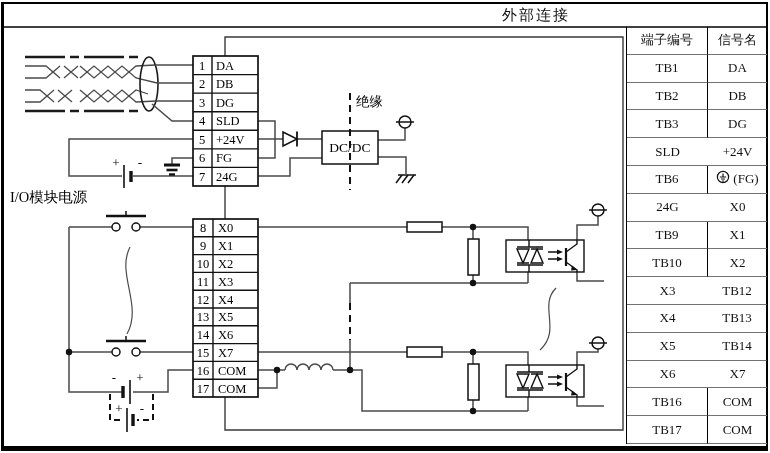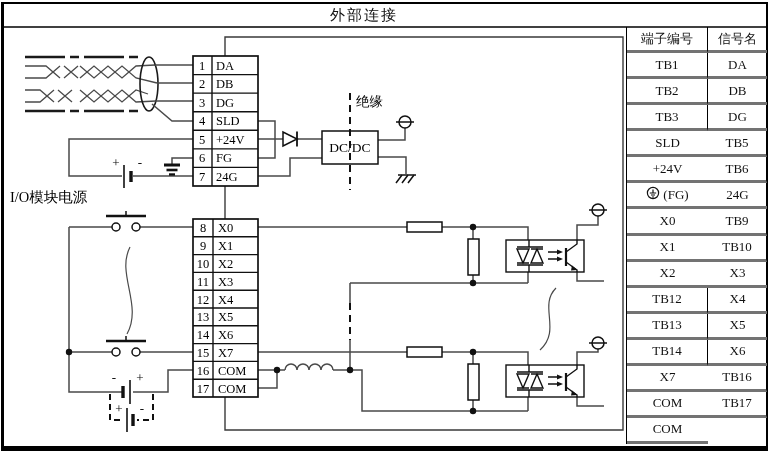--- a/index.html
+++ b/index.html
@@ -1,29 +1,29 @@
 <!DOCTYPE html>
 <html><head>
 <meta charset="utf-8">
 <style>
   html,body{margin:0;padding:0;background:#fff;}
   body{width:770px;height:453px;position:relative;overflow:hidden;
        font-family:"Liberation Serif","DejaVu Serif",serif;color:#111;}
   .frame{position:absolute;left:1px;top:2px;width:762px;height:442px;
          border-top:2px solid #000;border-right:2px solid #000;
          border-left:3px solid #000;border-bottom:5px solid #000;}
-  .title{position:absolute;left:330px;top:6px;width:240px;text-align:left;
+  .title{position:absolute;left:330px;top:6px;width:240px;text-align:right;
          font-size:15px;letter-spacing:2px;}
   svg.diagram{position:absolute;left:0;top:0;}
   
   .tbl{position:absolute;left:626px;top:27px;width:140px;height:417px;
        display:grid;grid-template-columns:81px 1fr;grid-auto-rows:1fr;
        border-left:1.5px solid #000;font-size:13px;}
   .tbl .c{display:flex;align-items:center;justify-content:center;
-          border-bottom:3px solid #737373;white-space:nowrap;}
+          border-bottom:1px solid #737373;white-space:nowrap;}
   .tbl .c.l{border-right:1px solid #000;}
   .tbl .c .gi{margin-right:3px;display:inline-block;}
 </style>
 </head>
 <body>
 
 <div class="frame"></div>
 
 <svg class="diagram" width="770" height="453" viewBox="0 0 770 453">
 
@@ -272,21 +272,20 @@
   <div class="c l">端子编号</div>
   <div class="c">信号名</div>
 
   <div class="c l">TB1</div>
   <div class="c">DA</div>
   <div class="c l">TB2</div>
   <div class="c">DB</div>
   <div class="c l">TB3</div>
   <div class="c">DG</div>
   <div class="c">SLD</div>
-  <div class="c l">TB5</div>
   <div class="c">+24V</div>
   <div class="c l">TB6</div>
   <div class="c">
     <span class="gi">
       <svg width="14" height="14" viewBox="0 0 14 14">
         <circle cx="7" cy="7" r="5.6" fill="none" stroke="#111" stroke-width="1.2"></circle>
         <path d="M7,3.4 V6.6 M3.8,7 H10.2 M5,9 H9 M6,11 H8" stroke="#111" stroke-width="1.2" fill="none"></path>
       </svg>
     </span>
     <span>(FG)</span>

